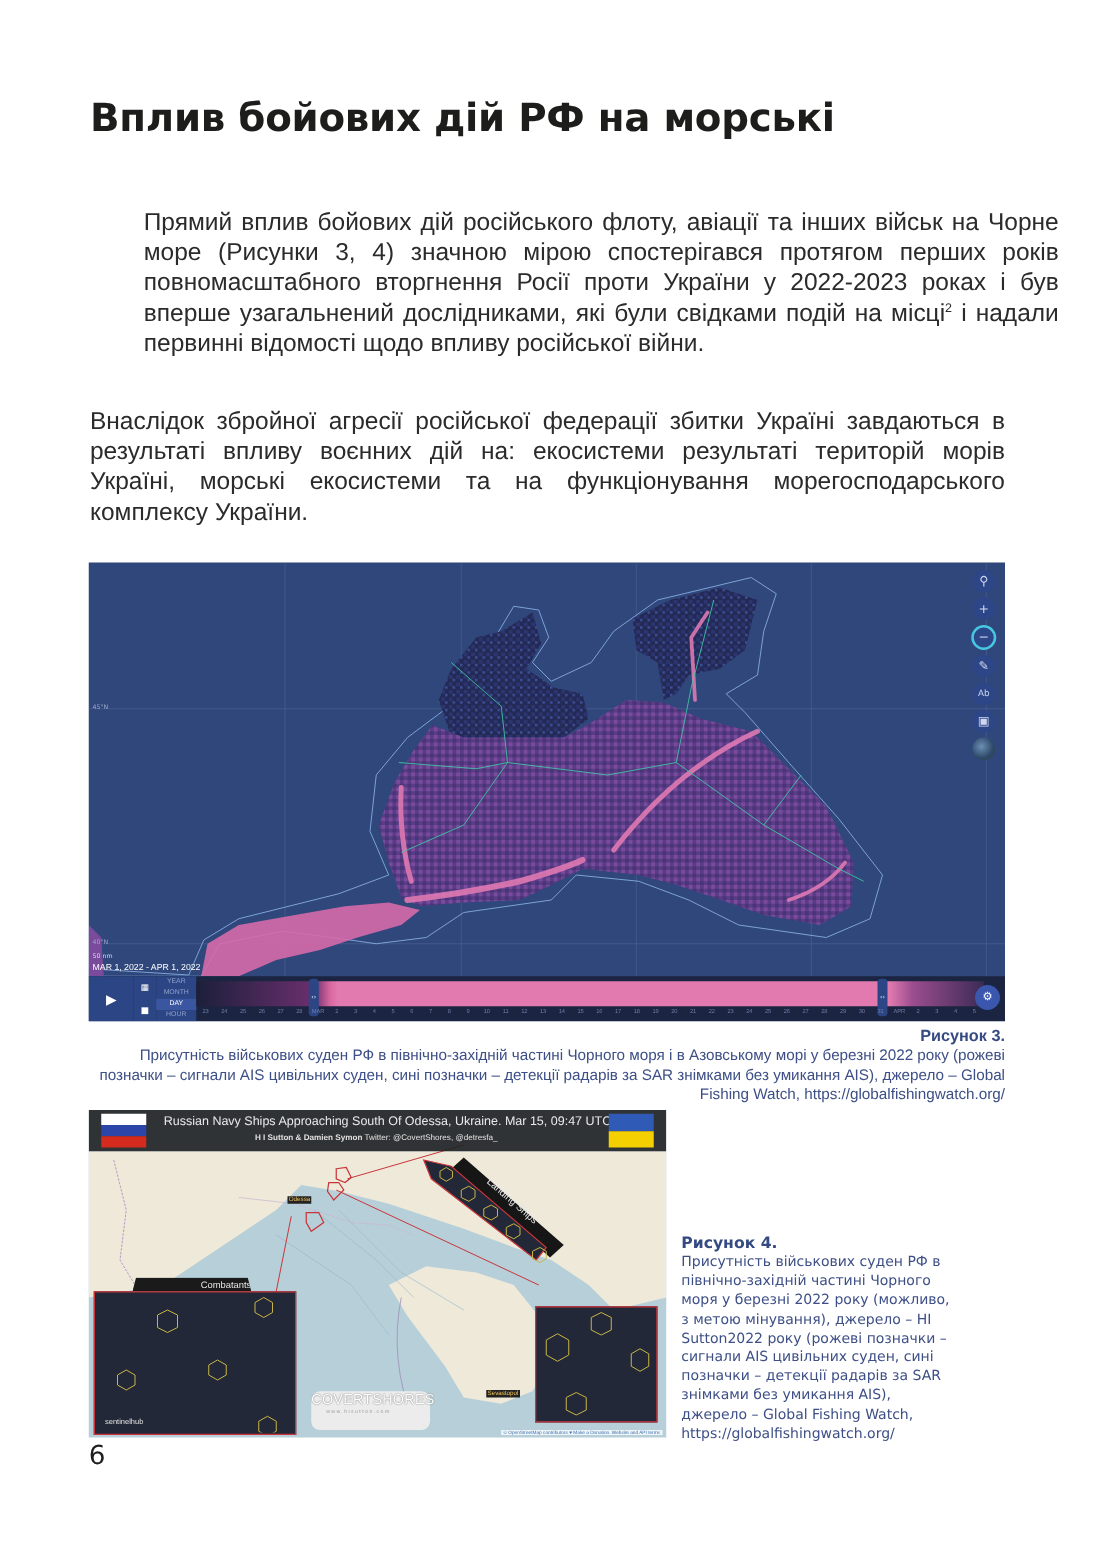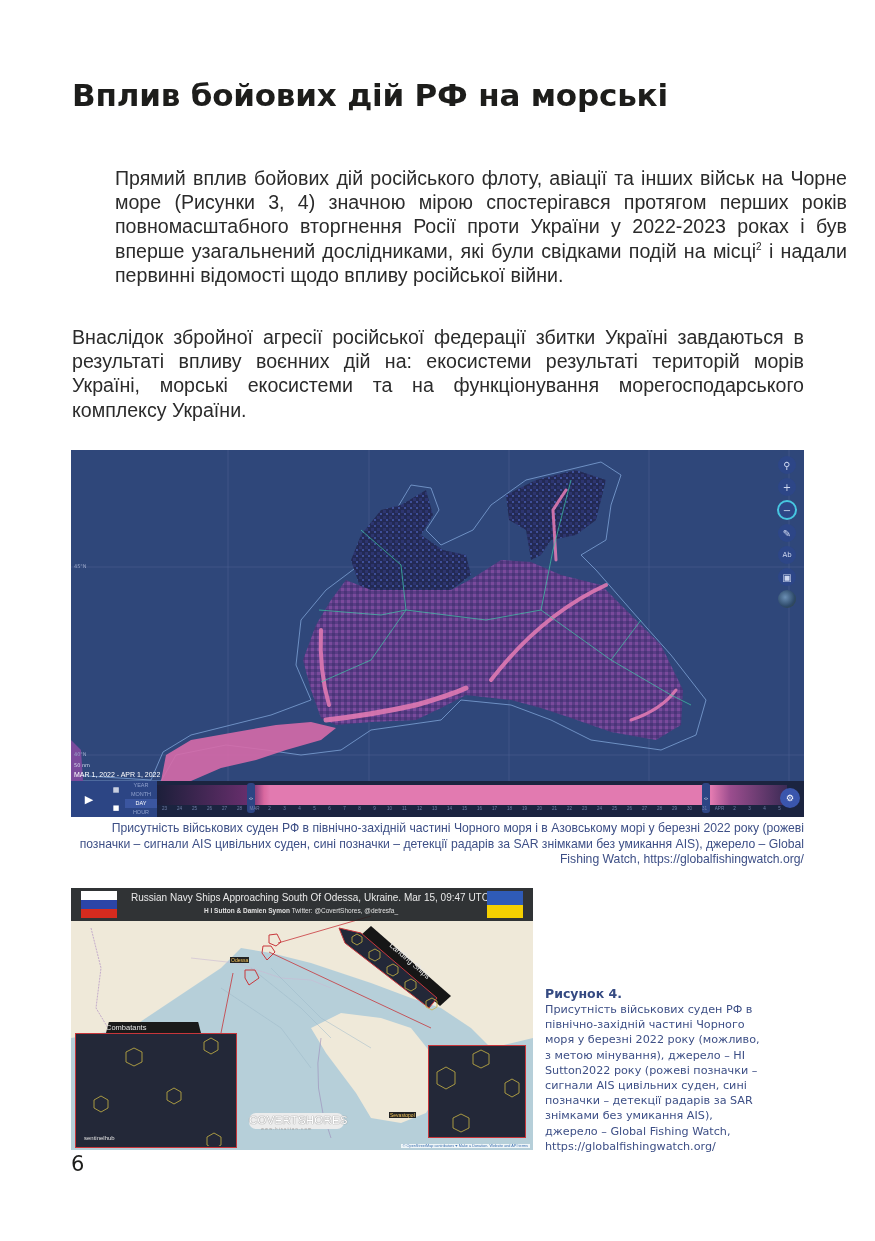--- a/index.html
+++ b/index.html
@@ -41,27 +41,27 @@
   .fig4 svg { position: absolute; left: 0; top: 0; }
   .f4-header { position: absolute; left: 0; top: 0; width: 462px; height: 33px; background: rgba(30,30,30,0.88); }
   .flag-ru { position: absolute; left: 10px; top: 3px; width: 36px; height: 27px; }
   .flag-ru div { height: 9px; }
   .flag-ua { position: absolute; right: 10px; top: 3px; width: 36px; height: 27px; }
   .flag-ua div { height: 13.5px; }
   .f4-title { position: absolute; left: 60px; top: 4px; width: 340px; text-align: left; color: #e9e9e9; font-size: 10px; font-family: "Liberation Sans", sans-serif; white-space: nowrap; }
   .f4-sub { position: absolute; left: 60px; top: 19px; width: 340px; text-align: center; color: #e0e0e0; font-size: 6.5px; font-family: "Liberation Sans", sans-serif; white-space: nowrap; }
   .f4-sub b { font-weight: bold; }
   .city-lbl { position: absolute; background: #222; color: #f4c55a; font-size: 5px; padding: 0 1px; font-family: "Liberation Sans", sans-serif; }
-  .combat-tab { position: absolute; left: 35px; top: 134px; width: 95px; height: 11px; background: #1a1a1a; color: #e6e6e6; font-size: 7.5px; text-align: left; line-height: 11px; clip-path: polygon(3% 0, 97% 0, 100% 100%, 0 100%); font-family: "Liberation Sans", sans-serif; }
+  .combat-tab { position: absolute; left: 35px; top: 134px; width: 95px; height: 11px; background: #1a1a1a; color: #e6e6e6; font-size: 7.5px; text-align: right; line-height: 11px; clip-path: polygon(3% 0, 97% 0, 100% 100%, 0 100%); font-family: "Liberation Sans", sans-serif; }
   .panel { position: absolute; background: #232838; border: 1.5px solid #c8363b; box-sizing: border-box; }
   .panel-combat { left: 4px; top: 145px; width: 162px; height: 115px; }
   .panel-right { left: 357px; top: 157px; width: 98px; height: 93px; }
   .sentinel { position: absolute; left: 8px; bottom: 6px; color: #e0e0e0; font-size: 6px; font-family: "Liberation Sans", sans-serif; }
   .covert { position: absolute; left: 178px; top: 221px; width: 110px; height: 24px; color: #ffffff; font-size: 11.5px; font-family: "Liberation Sans", sans-serif; letter-spacing: 0.2px; }
-  .covert .cs-body { position: absolute; left: 0; top: 4px; width: 95px; height: 16px; background: #ececec; border-radius: 7px; color: #ffffff; text-shadow: 0 0 1px #8a8a8a, 0 0 1px #8a8a8a; text-align: left; line-height: 14px; }
+  .covert .cs-body { position: absolute; left: 0; top: 4px; width: 95px; height: 31px; background: #ececec; border-radius: 7px; color: #ffffff; text-shadow: 0 0 1px #8a8a8a, 0 0 1px #8a8a8a; text-align: left; line-height: 14px; }
   .covert .cs-sub { position: absolute; left: 12px; top: 17px; font-size: 4px; color: #9a9a9a; letter-spacing: 1.2px; }
   .osm-credit { position: absolute; right: 3px; bottom: 2px; background: rgba(255,255,255,0.8); color: #3a6fb0; font-size: 3.8px; padding: 0 2px; font-family: "Liberation Sans", sans-serif; white-space: nowrap; }
 
   .cap4 { position: absolute; left: 545px; top: 986px; width: 260px; font-family: "DejaVu Sans", sans-serif; color: #354a82; }
   .cap4 .cap-title { font-weight: bold; font-size: 12.5px; line-height: 16px; color: #354a82; }
   .cap4 .cap-body { font-size: 11.2px; line-height: 15.2px; color: #3d4f86; width: 220px; }
 
   .page-num { position: absolute; left: 71px; top: 1152px; font-family: "DejaVu Sans", sans-serif; font-size: 21px; color: #1d1d1b; }
 </style>
 </head>
@@ -203,20 +203,21 @@
         <span>2</span>
         <span>3</span>
         <span>4</span>
         <span>5</span>
       </div>
     <div class="settings-btn">⚙</div>
   </div>
 </div>
 
 <div class="cap3">
+  <div class="cap-title">Рисунок 3.</div>
   <div class="cap-body">Присутність військових суден РФ в північно-західній частині Чорного моря і в Азовському морі у березні 2022 року (рожеві позначки – сигнали AIS цивільних суден, сині позначки – детекції радарів за SAR знімками без умикання AIS), джерело – Global Fishing Watch, https://globalfishingwatch.org/</div>
 </div>
 
 <div class="fig4">
   <svg width="462" height="262" viewBox="0 0 462 262">
 
     <path d="M0,33 L462,33 L462,150 L420,160 L400,140 L370,120 L340,110 L300,95 L270,85 L240,75 L200,65 L170,60 L150,80 L120,100 L90,120 L60,140 L30,145 L0,150 Z" fill="#efe9d9"></path>
     <path d="M240,140 L270,125 L310,130 L340,140 L360,165 L370,200 L355,225 L330,235 L300,230 L285,205 L270,185 L255,165 Z" fill="#efe9d9"></path>
     <path d="M120,70 L165,75 L210,90 L240,92 L260,100" fill="none" stroke="#c9b9d3" stroke-width="0.6"></path>
     <path d="M20,40 L30,80 L25,120 L40,145" fill="none" stroke="#b79ac6" stroke-width="0.8" stroke-dasharray="2,1"></path>

